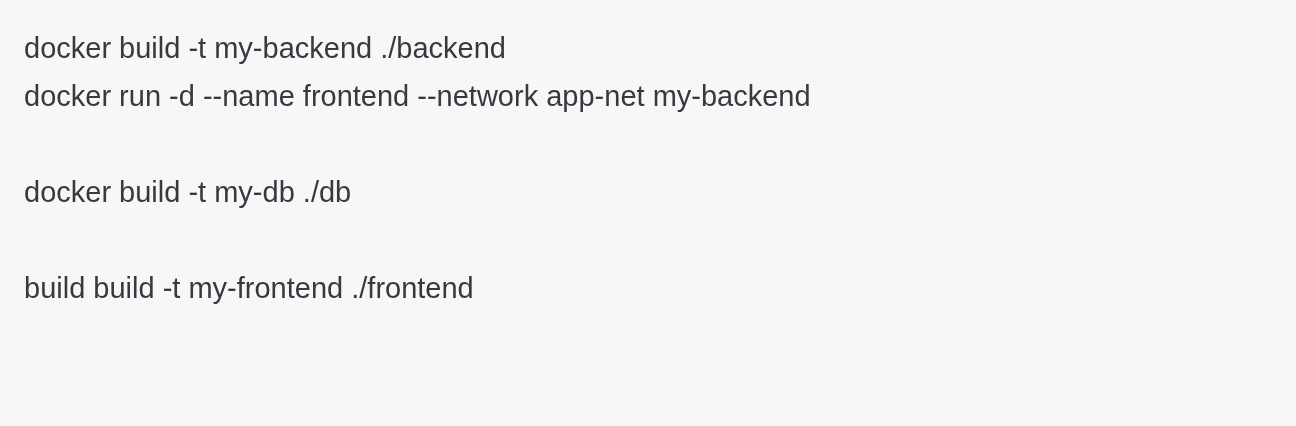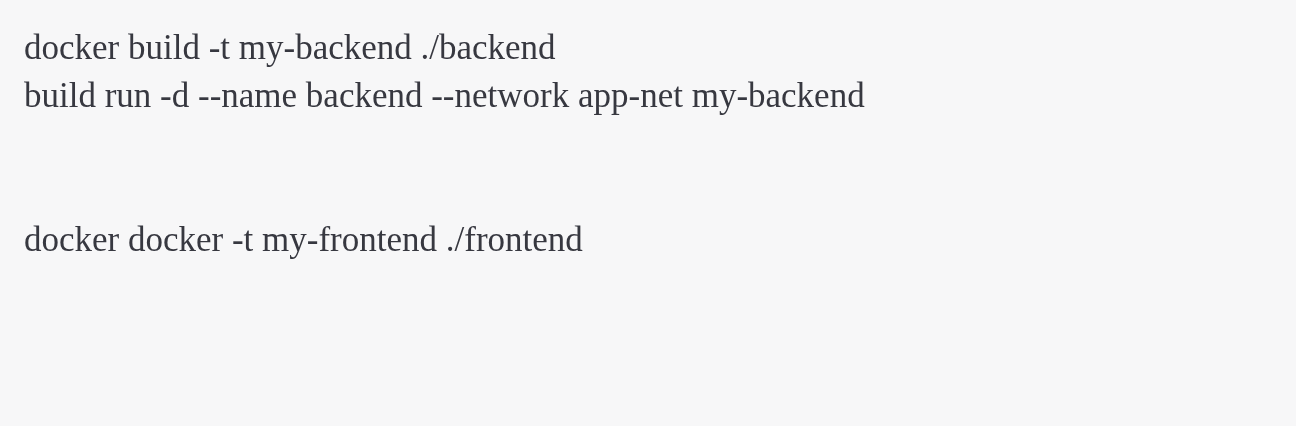--- a/index.html
+++ b/index.html
@@ -14,35 +14,36 @@
     overflow: hidden;
   }
   #code-block {
     box-sizing: border-box;
     width: 1296px;
     height: 426px;
     background: #f7f7f8;
     padding: 24px 0 0 24px;
   }
   .code-line {
-    font-family: Liberation Serif, serif;
-    font-size: 35px;
+    font-family: Liberation Sans, sans-serif;
+    font-size: 29px;
     line-height: 48px;
     height: 48px;
     color: #373840;
     white-space: pre;
     letter-spacing: 0px;
     -webkit-font-smoothing: antialiased;
   }
   .code-line.blank {
     color: transparent;
   }
 </style>
 </head>
 <body>
 
 <div id="code-block">
   <div class="code-line">docker build -t my-backend ./backend</div>
-  <div class="code-line">build run -d --name backend --network app-net my-backend</div>
+  <div class="code-line">docker run -d --name frontend --network app-net my-backend</div>
   <div class="code-line blank"></div>
+  <div class="code-line">docker build -t my-db ./db</div>
   <div class="code-line blank"></div>
-  <div class="code-line">docker docker -t my-frontend ./frontend</div>
+  <div class="code-line">build build -t my-frontend ./frontend</div>
 </div>
 
 </body></html>

